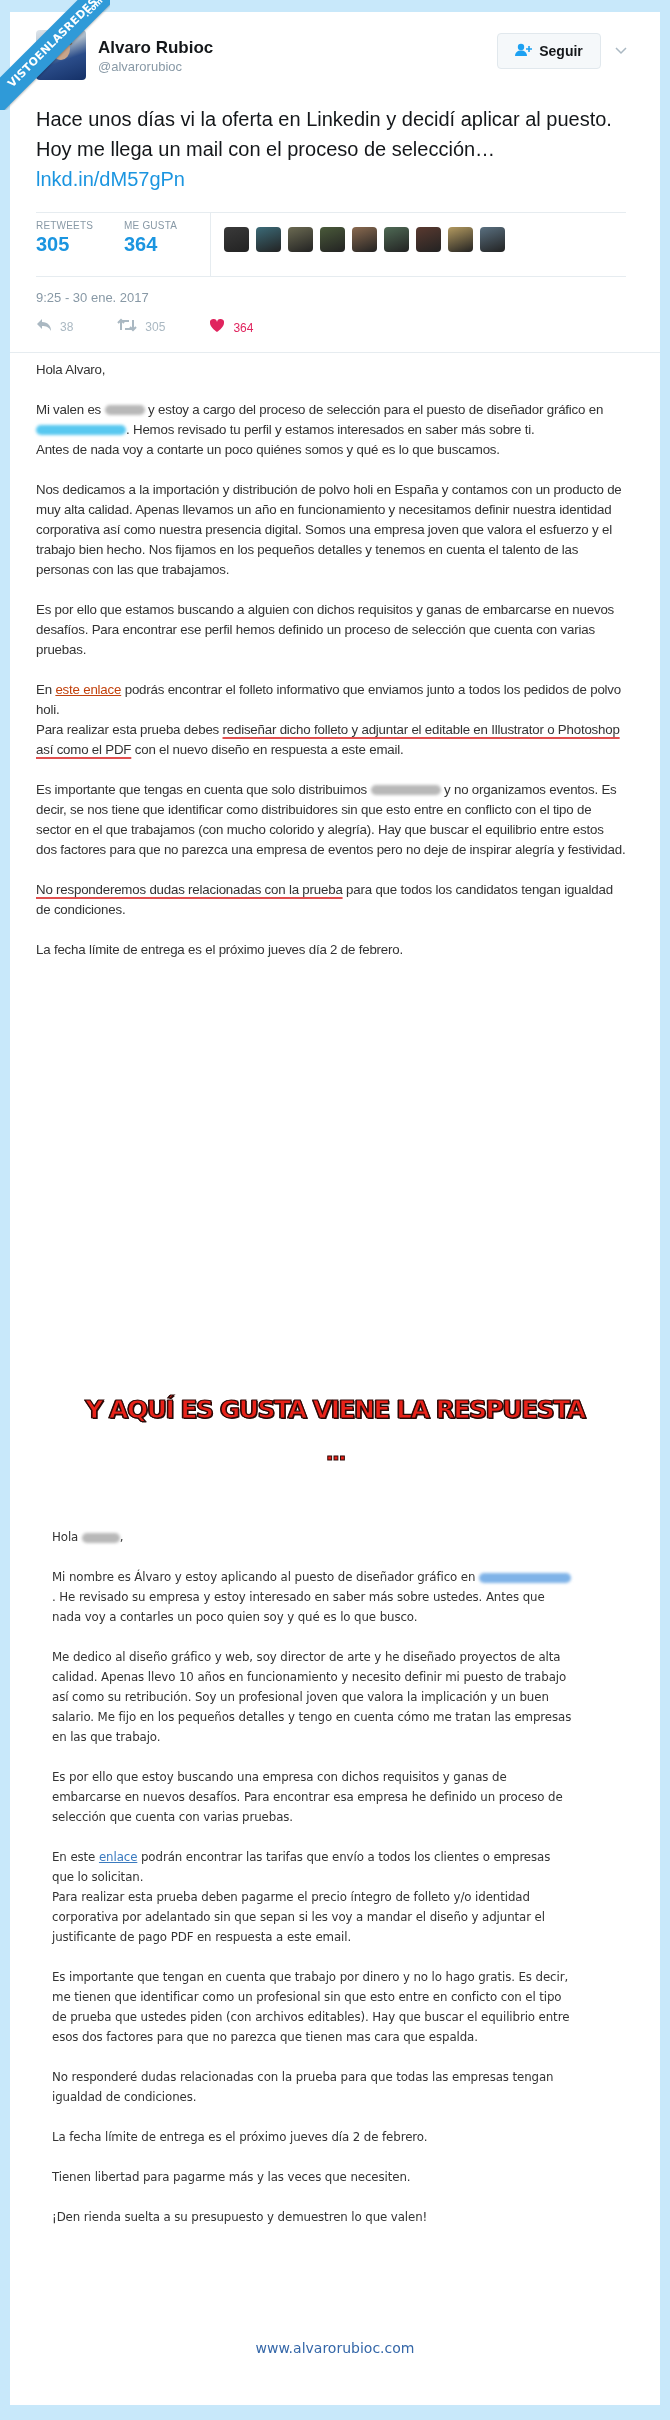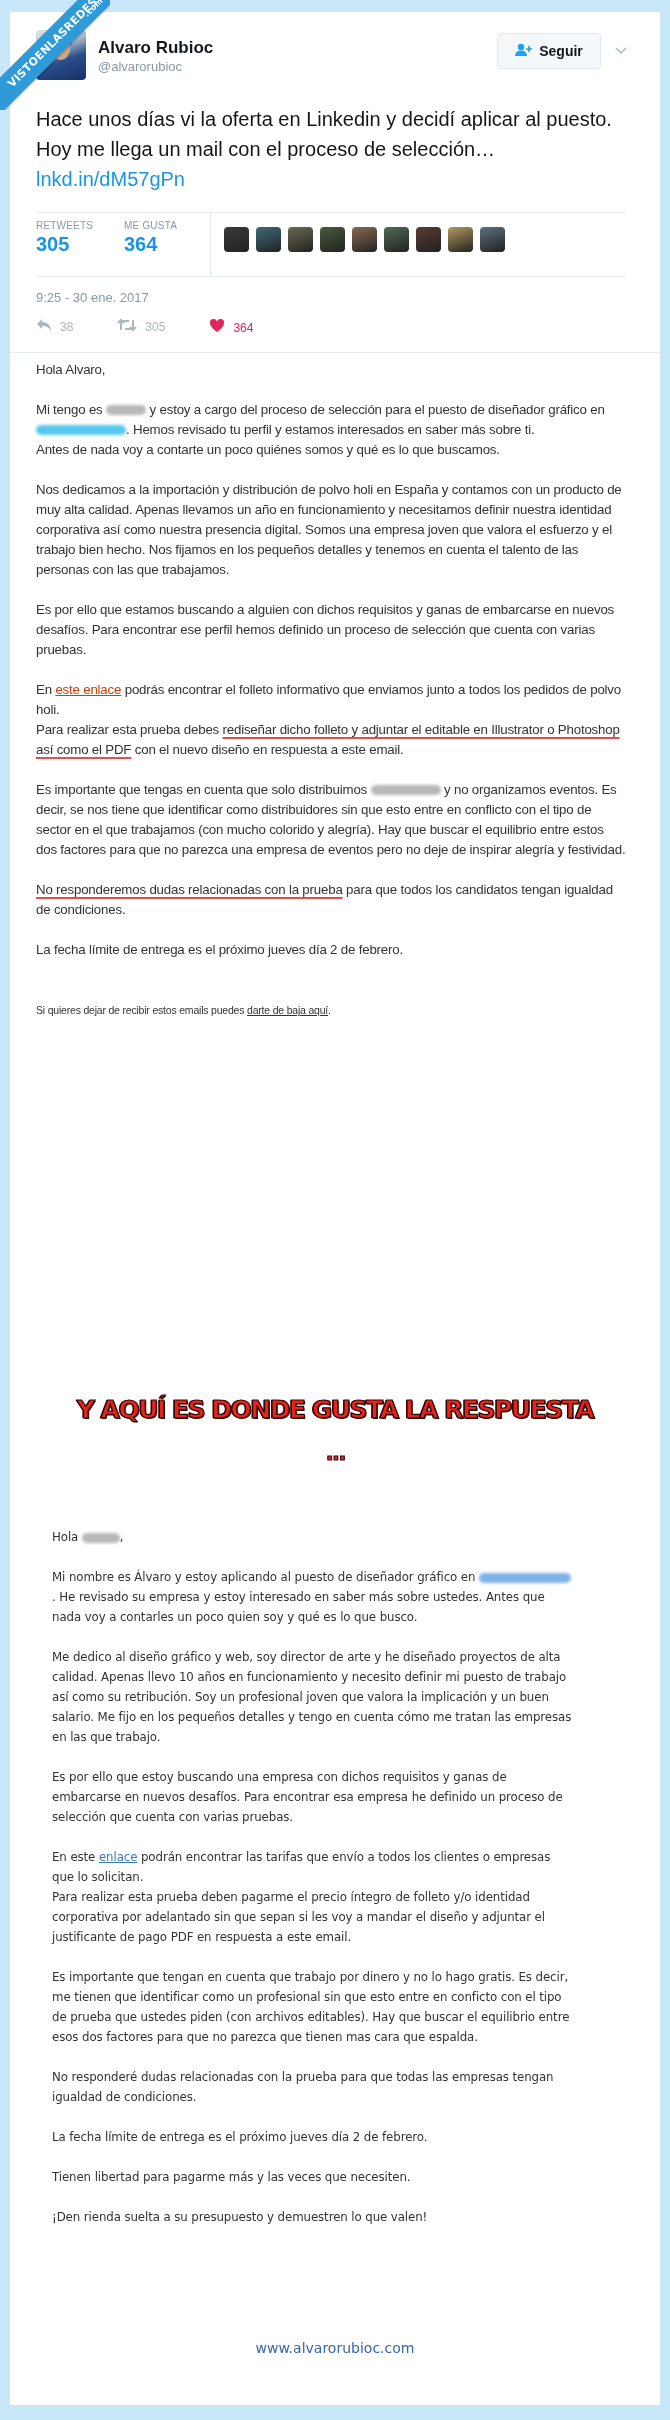--- a/index.html
+++ b/index.html
@@ -183,21 +183,21 @@
         </svg>
     </span>
     <span>364</span>
   </div>
 </div>
 <div class="hr" style="top:352px; left:10px; width:650px;"></div>
 
 <div class="email email1">
   <p>Hola Alvaro,</p>
   <p>
-    <span>Mi tengo es</span>
+    <span>Mi valen es</span>
     <span class="blur gray" style="width:40px;"></span>
     <span>y estoy a cargo del proceso de selección para el puesto de diseñador gráfico en</span>
     <span class="blur cyan" style="width:90px;"></span><span>. Hemos revisado tu perfil y estamos interesados en saber más sobre ti.</span><br>
     <span>Antes de nada voy a contarte un poco quiénes somos y qué es lo que buscamos.</span>
   </p>
   <p>Nos dedicamos a la importación y distribución de polvo holi en España y contamos con un producto de muy alta calidad. Apenas llevamos un año en funcionamiento y necesitamos definir nuestra identidad corporativa así como nuestra presencia digital. Somos una empresa joven que valora el esfuerzo y el trabajo bien hecho. Nos fijamos en los pequeños detalles y tenemos en cuenta el talento de las personas con las que trabajamos.</p>
   <p>Es por ello que estamos buscando a alguien con dichos requisitos y ganas de embarcarse en nuevos desafíos. Para encontrar ese perfil hemos definido un proceso de selección que cuenta con varias pruebas.</p>
   <p>
     <span>En</span>
     <span class="elink">este enlace</span>
@@ -209,27 +209,23 @@
   <p>
     <span>Es importante que tengas en cuenta que solo distribuimos</span>
     <span class="blur gray" style="width:70px;"></span>
     <span>y no organizamos eventos. Es decir, se nos tiene que identificar como distribuidores sin que esto entre en conflicto con el tipo de sector en el que trabajamos (con mucho colorido y alegría). Hay que buscar el equilibrio entre estos dos factores para que no parezca una empresa de eventos pero no deje de inspirar alegría y festividad.</span>
   </p>
   <p>
     <span class="redu">No responderemos dudas relacionadas con la prueba</span>
     <span>para que todos los candidatos tengan igualdad de condiciones.</span>
   </p>
   <p>La fecha límite de entrega es el próximo jueves día 2 de febrero.</p>
-  <p class="unsub">
-    <span>Si quieres dejar de recibir estos emails puedes</span>
-    <span class="ul">darte de baja aquí</span>.
-  </p>
-</div>
-
-<div class="banner">Y AQUÍ ES DONDE GUSTA LA RESPUESTA</div>
+</div>
+
+<div class="banner">Y AQUÍ ES GUSTA VIENE LA RESPUESTA</div>
 <div class="banner-dots">...</div>
 
 <div class="email email2">
   <p>
     <span>Hola</span>
     <span class="blur gray" style="width:38px;"></span><span>,</span>
   </p>
   <p>
     <span>Mi nombre es Álvaro y estoy aplicando al puesto de diseñador gráfico en</span>
     <span class="blur blue" style="width:92px;"></span><span>. He revisado su empresa y estoy interesado en saber más sobre ustedes. Antes que nada voy a contarles un poco quien soy y qué es lo que busco.</span>

